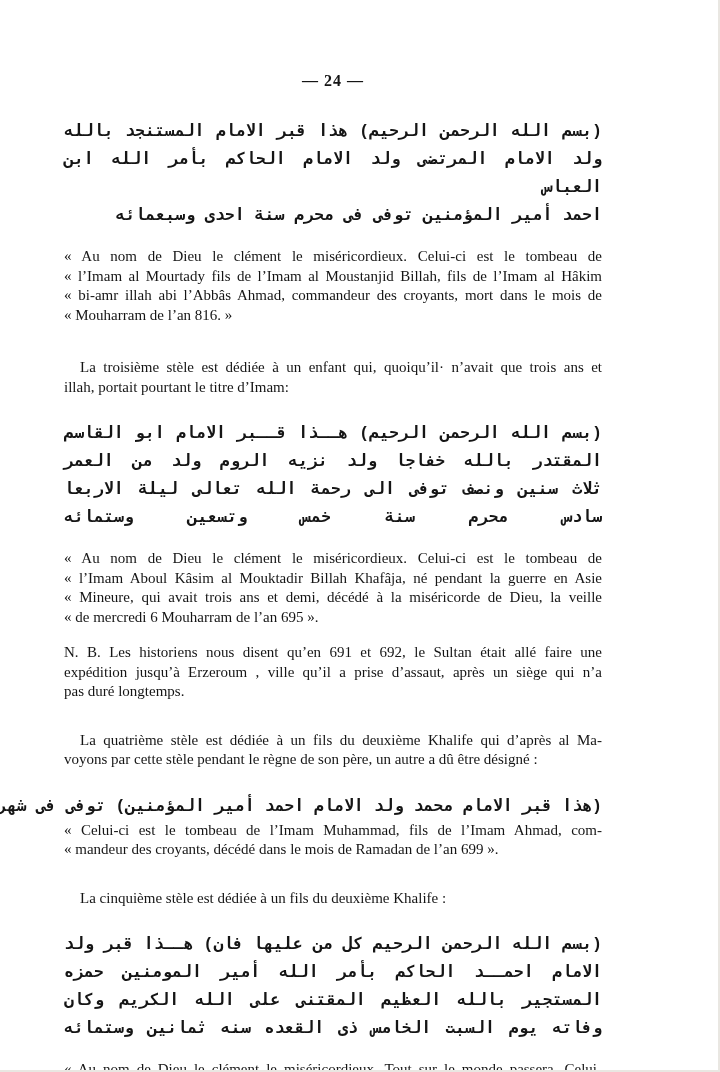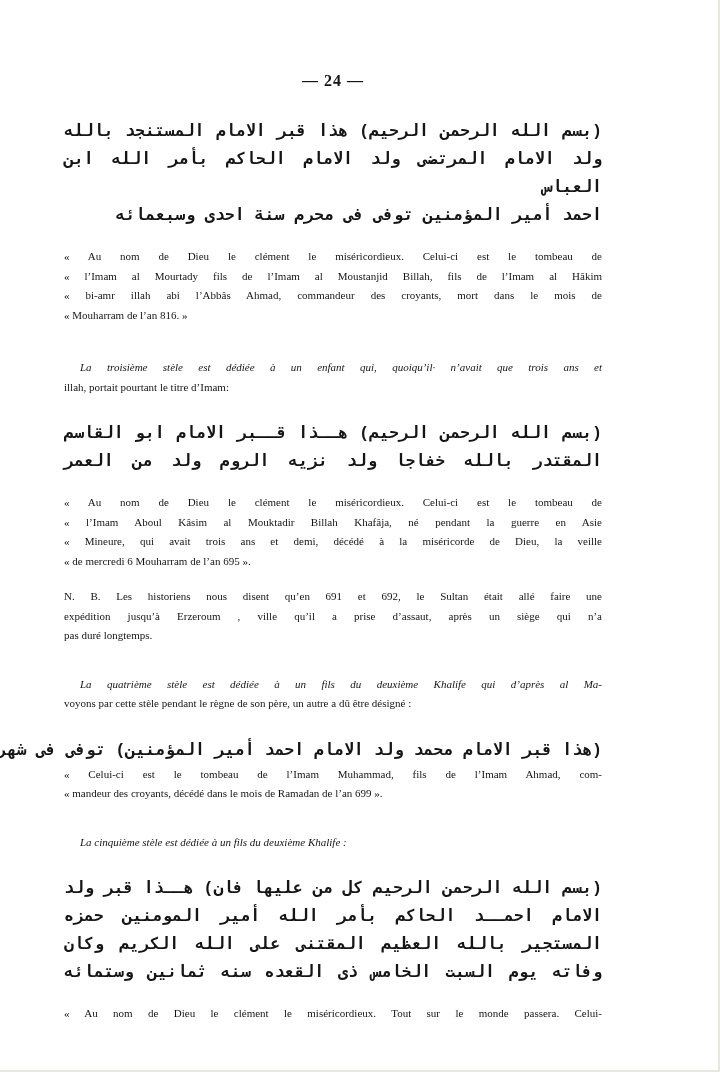--- a/index.html
+++ b/index.html
@@ -24,30 +24,30 @@
     padding: 72px 58px 0 64px;
   }
   .pagenum {
     text-align: center;
     font-size: 16px;
     font-weight: bold;
     letter-spacing: 1px;
     margin-bottom: 26px;
   }
   .ln {
-    font-size: 11px;
+    font-size: 15px;
     line-height: 19.5px;
     white-space: nowrap;
   }
   .ln.j {
     white-space: normal;
     text-align: justify;
     text-align-last: justify;
   }
-  .ln.indent { text-indent: 16px; font-style: italic; }
+  .ln.indent { text-indent: 16px; }
   .arabic {
     direction: rtl;
     font-family: Liberation Mono, monospace;
     font-weight: bold;
   }
   .arabic .ln {
     font-size: 16.5px;
     line-height: 28px;
   }
   .arabic .ln.j {
@@ -81,20 +81,21 @@
     <div class="ln">« Mouharram de l’an 816. »</div>
   </div>
 
   <div class="para mt-para">
     <div class="ln j indent">La troisième stèle est dédiée à un enfant qui, quoiqu’il· n’avait que trois  ans  et</div>
     <div class="ln">illah, portait pourtant le titre d’Imam:</div>
   </div>
 
   <div class="arabic mt-arabic">
     <div class="ln j">(بسم الله الرحمن الرحيم) هــذا قــبر الامام ابو القاسم المقتدر بالله خفاجا ولد نزيه الروم ولد من العمر</div>
+    <div class="ln j">ثلاث سنين ونصف توفى الى رحمة الله تعالى ليلة الاربعا سادس محرم سنة خمس وتسعين وستمائه</div>
   </div>
 
   <div class="quote mt-quote">
     <div class="ln j">« Au nom de Dieu le clément le miséricordieux. Celui-ci est le tombeau de</div>
     <div class="ln j">« l’Imam Aboul Kâsim  al Mouktadir Billah Khafâja, né pendant la guerre en Asie</div>
     <div class="ln j">« Mineure, qui avait trois ans et demi, décédé à la miséricorde de Dieu,  la  veille</div>
     <div class="ln">« de mercredi 6 Mouharram de l’an 695 ».</div>
   </div>
 
   <div class="para mt-nb">

